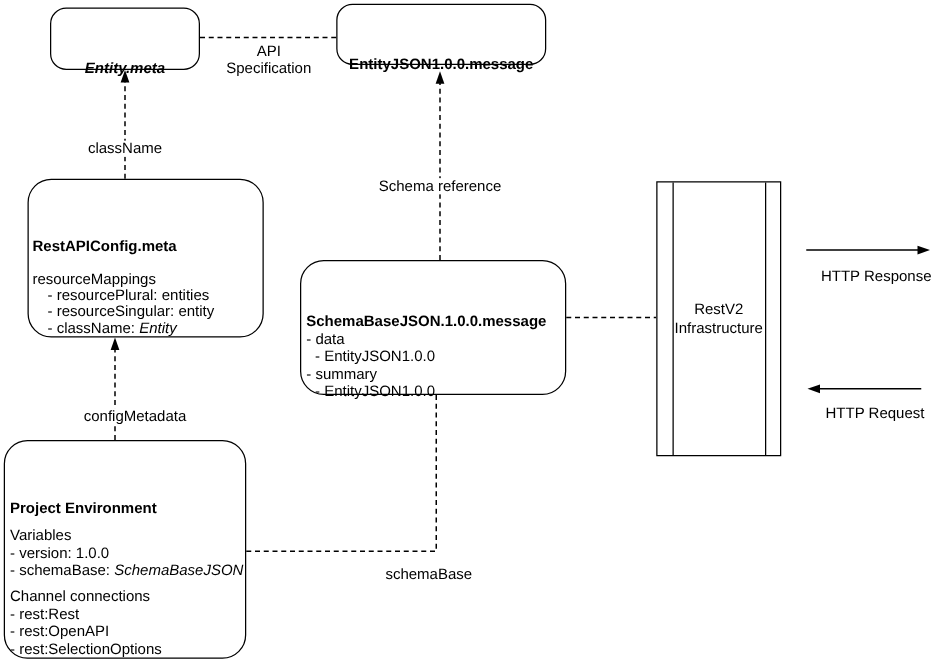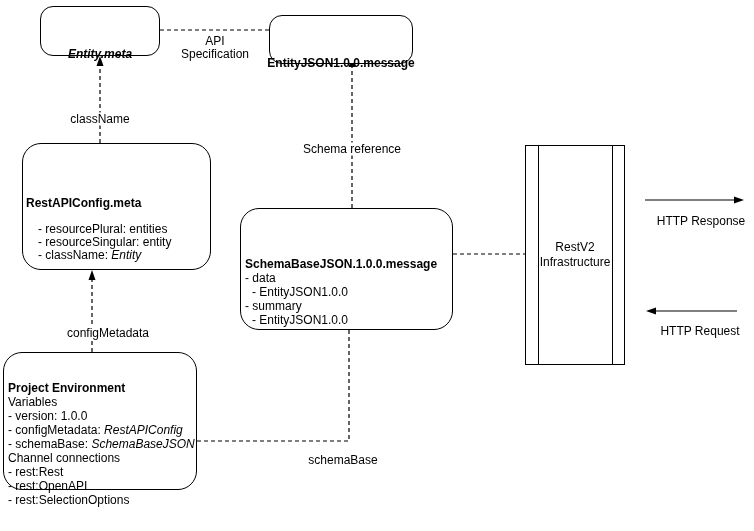--- a/index.html
+++ b/index.html
@@ -83,46 +83,46 @@
     <g>
       <line x1="737" y1="311" x2="655" y2="311"></line>
       <polygon points="646,311 656,307.5 656,314.5"></polygon>
     </g>
   </svg>
 
   <div class="node r-sm center-box" style="left:40px; top:6px; width:120px; height:50px;">
     <span class="b i">Entity.meta</span>
   </div>
 
-  <div class="node r-sm center-box" style="left:269px; top:15px; width:144px; height:49px;">
+  <div class="node r-sm center-box" style="left:269px; top:3px; width:168px; height:49px;">
     <span class="b">EntityJSON1.0.0.message</span>
   </div>
 
   <div class="node r-lg content-box lh13" style="left:22px; top:143px; width:189px; height:127px; padding:0 2px 0 3px;">
     <div class="line b">RestAPIConfig.meta</div>
     <div class="blank"></div>
+    <div class="line">resourceMappings</div>
     <div class="line ind12">- resourcePlural: entities</div>
     <div class="line ind12">- resourceSingular: entity</div>
     <div class="line ind12"><span>- className: </span><span class="i">Entity</span></div>
   </div>
 
-  <div class="node r-lg content-box lh14" style="left:240px; top:208px; width:213px; height:122px; padding:0 2px 0 4px;">
+  <div class="node r-lg content-box lh14" style="left:240px; top:208px; width:213px; height:108px; padding:0 2px 0 4px;">
     <div class="line b">SchemaBaseJSON.1.0.0.message</div>
     <div class="line">- data</div>
     <div class="line ind7">- EntityJSON1.0.0</div>
     <div class="line">- summary</div>
     <div class="line ind7">- EntityJSON1.0.0</div>
   </div>
 
-  <div class="node r-lg content-box lh14" style="left:3px; top:352px; width:194px; height:138px; padding:0 2px 0 4px;">
+  <div class="node r-lg content-box lh14" style="left:3px; top:352px; width:194px; height:175px; padding:0 2px 0 4px;">
     <div class="line b">Project Environment</div>
     <div class="blank"></div>
     <div class="line">Variables</div>
     <div class="line">- version: 1.0.0</div>
-    <div class="line"><span>- configMetadata: </span><span class="i">RestAPIConfig</span></div>
     <div class="line"><span>- schemaBase: </span><span class="i">SchemaBaseJSON</span></div>
     <div class="blank"></div>
     <div class="line">Channel connections</div>
     <div class="line">- rest:Rest</div>
     <div class="line">- rest:OpenAPI</div>
     <div class="line">- rest:SelectionOptions</div>
   </div>
 
   <div class="node center-box" style="left:525px; top:145px; width:100px; height:220px;">
     <div class="vbar" style="left:12px;"></div>

